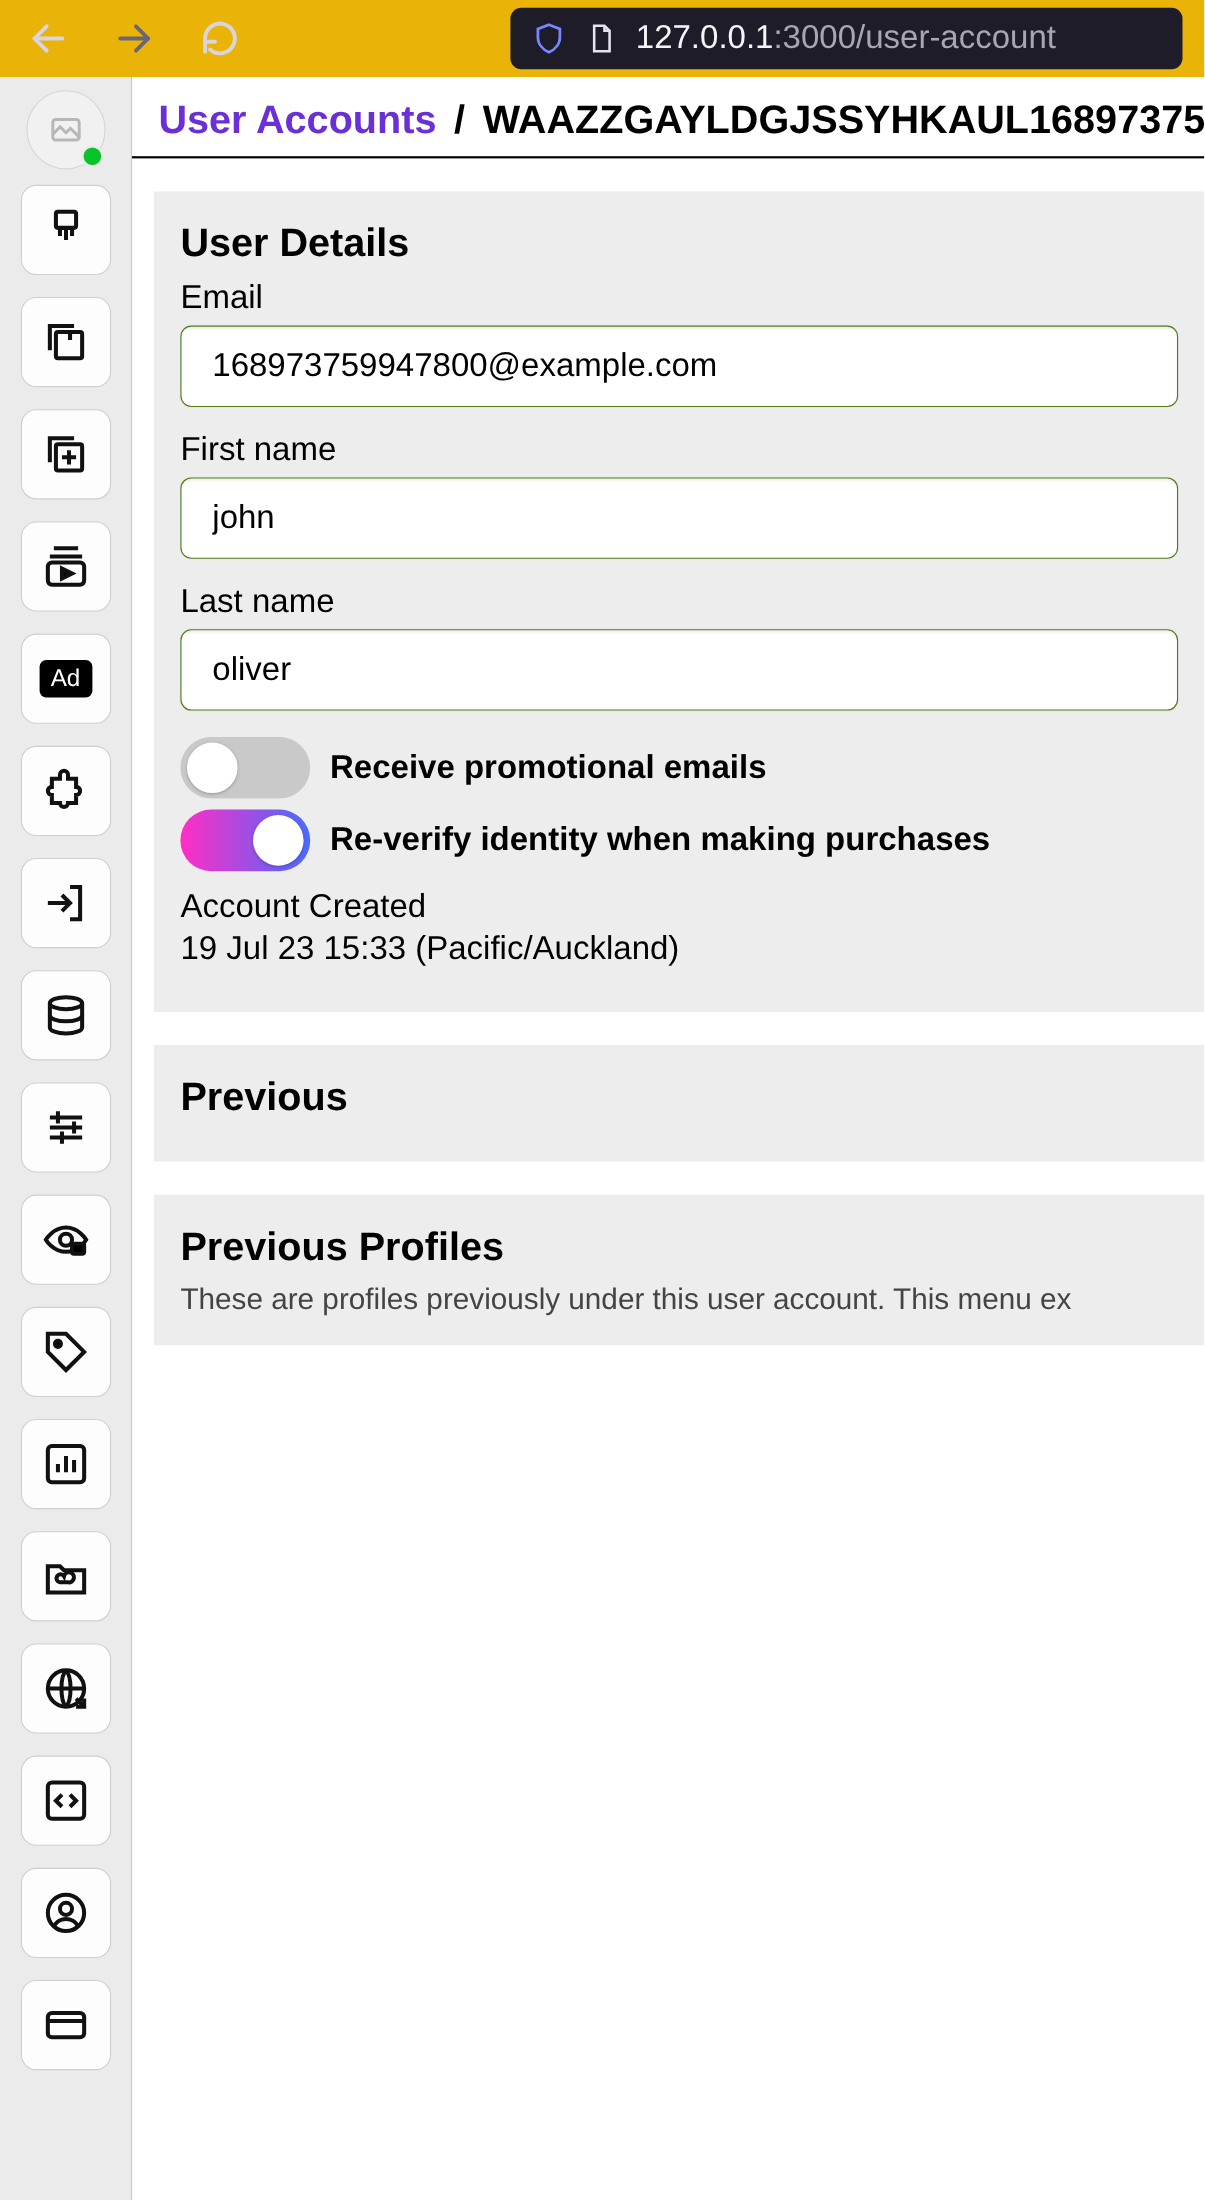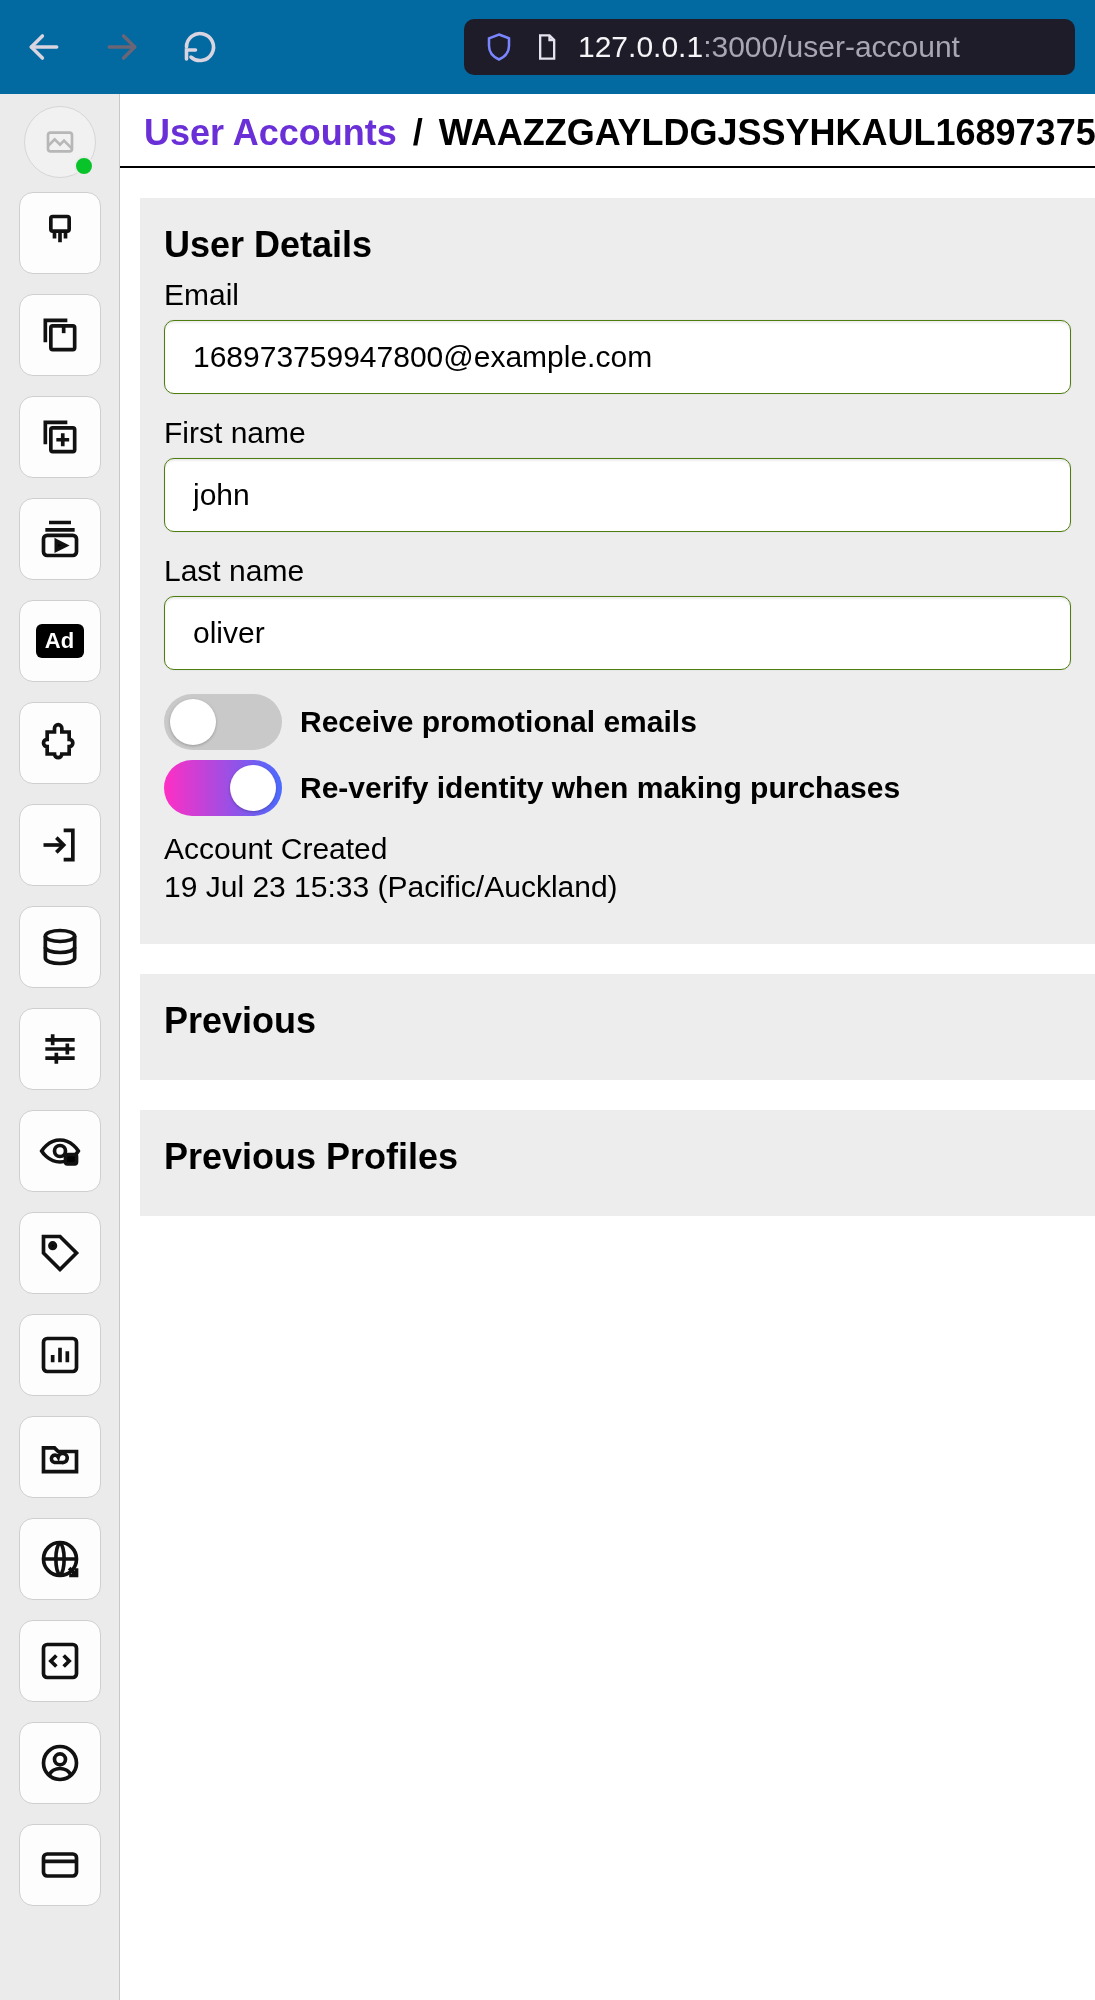--- a/index.html
+++ b/index.html
@@ -1,22 +1,22 @@
 <!DOCTYPE html>
 <html><head>
 <meta charset="utf-8">
 <style>
   * { box-sizing: border-box; margin: 0; padding: 0; }
   html, body { width: 1095px; height: 2000px; font-family: -apple-system, BlinkMacSystemFont, "Segoe UI", Arial, sans-serif; overflow: hidden; }
   body { display: flex; flex-direction: column; background: #fff; }
 
   
   .chrome {
-    height: 94px;
-    background: #0369a1;
+    height: 70px;
+    background: #eab308;
     display: flex;
     align-items: center;
     padding: 0 20px;
     gap: 30px;
     color: #cfcfd6;
   }
   .chrome .nav-btn {
     width: 48px; height: 48px;
     display: flex; align-items: center; justify-content: center;
     font-size: 42px;
@@ -81,21 +81,21 @@
     border: 1px solid #cfcfcf;
     border-radius: 14px;
     margin-bottom: 20px;
     display: flex; align-items: center; justify-content: center;
   }
   .side-btn svg { width: 44px; height: 44px; stroke: #111; stroke-width: 2; fill: none; }
   .side-btn .ad-badge {
     width: 48px; height: 34px;
     background: #000;
     color: #fff;
-    font-weight: 700;
+    font-weight: 400;
     font-size: 22px;
     border-radius: 6px;
     display: flex; align-items: center; justify-content: center;
   }
 
   
   .main {
     flex: 1;
     display: flex;
     flex-direction: column;
@@ -383,16 +383,17 @@
       <div class="static-value">19 Jul 23 15:33 (Pacific/Auckland)</div>
 
     </div>
 
     <div class="card">
       <h2>Previous</h2>
     </div>
 
     <div class="card prev-card">
       <h2>Previous Profiles</h2>
+      <div class="desc">These are profiles previously under this user account. This menu ex</div>
     </div>
 
   </div>
 </div>
 
 </body></html>

